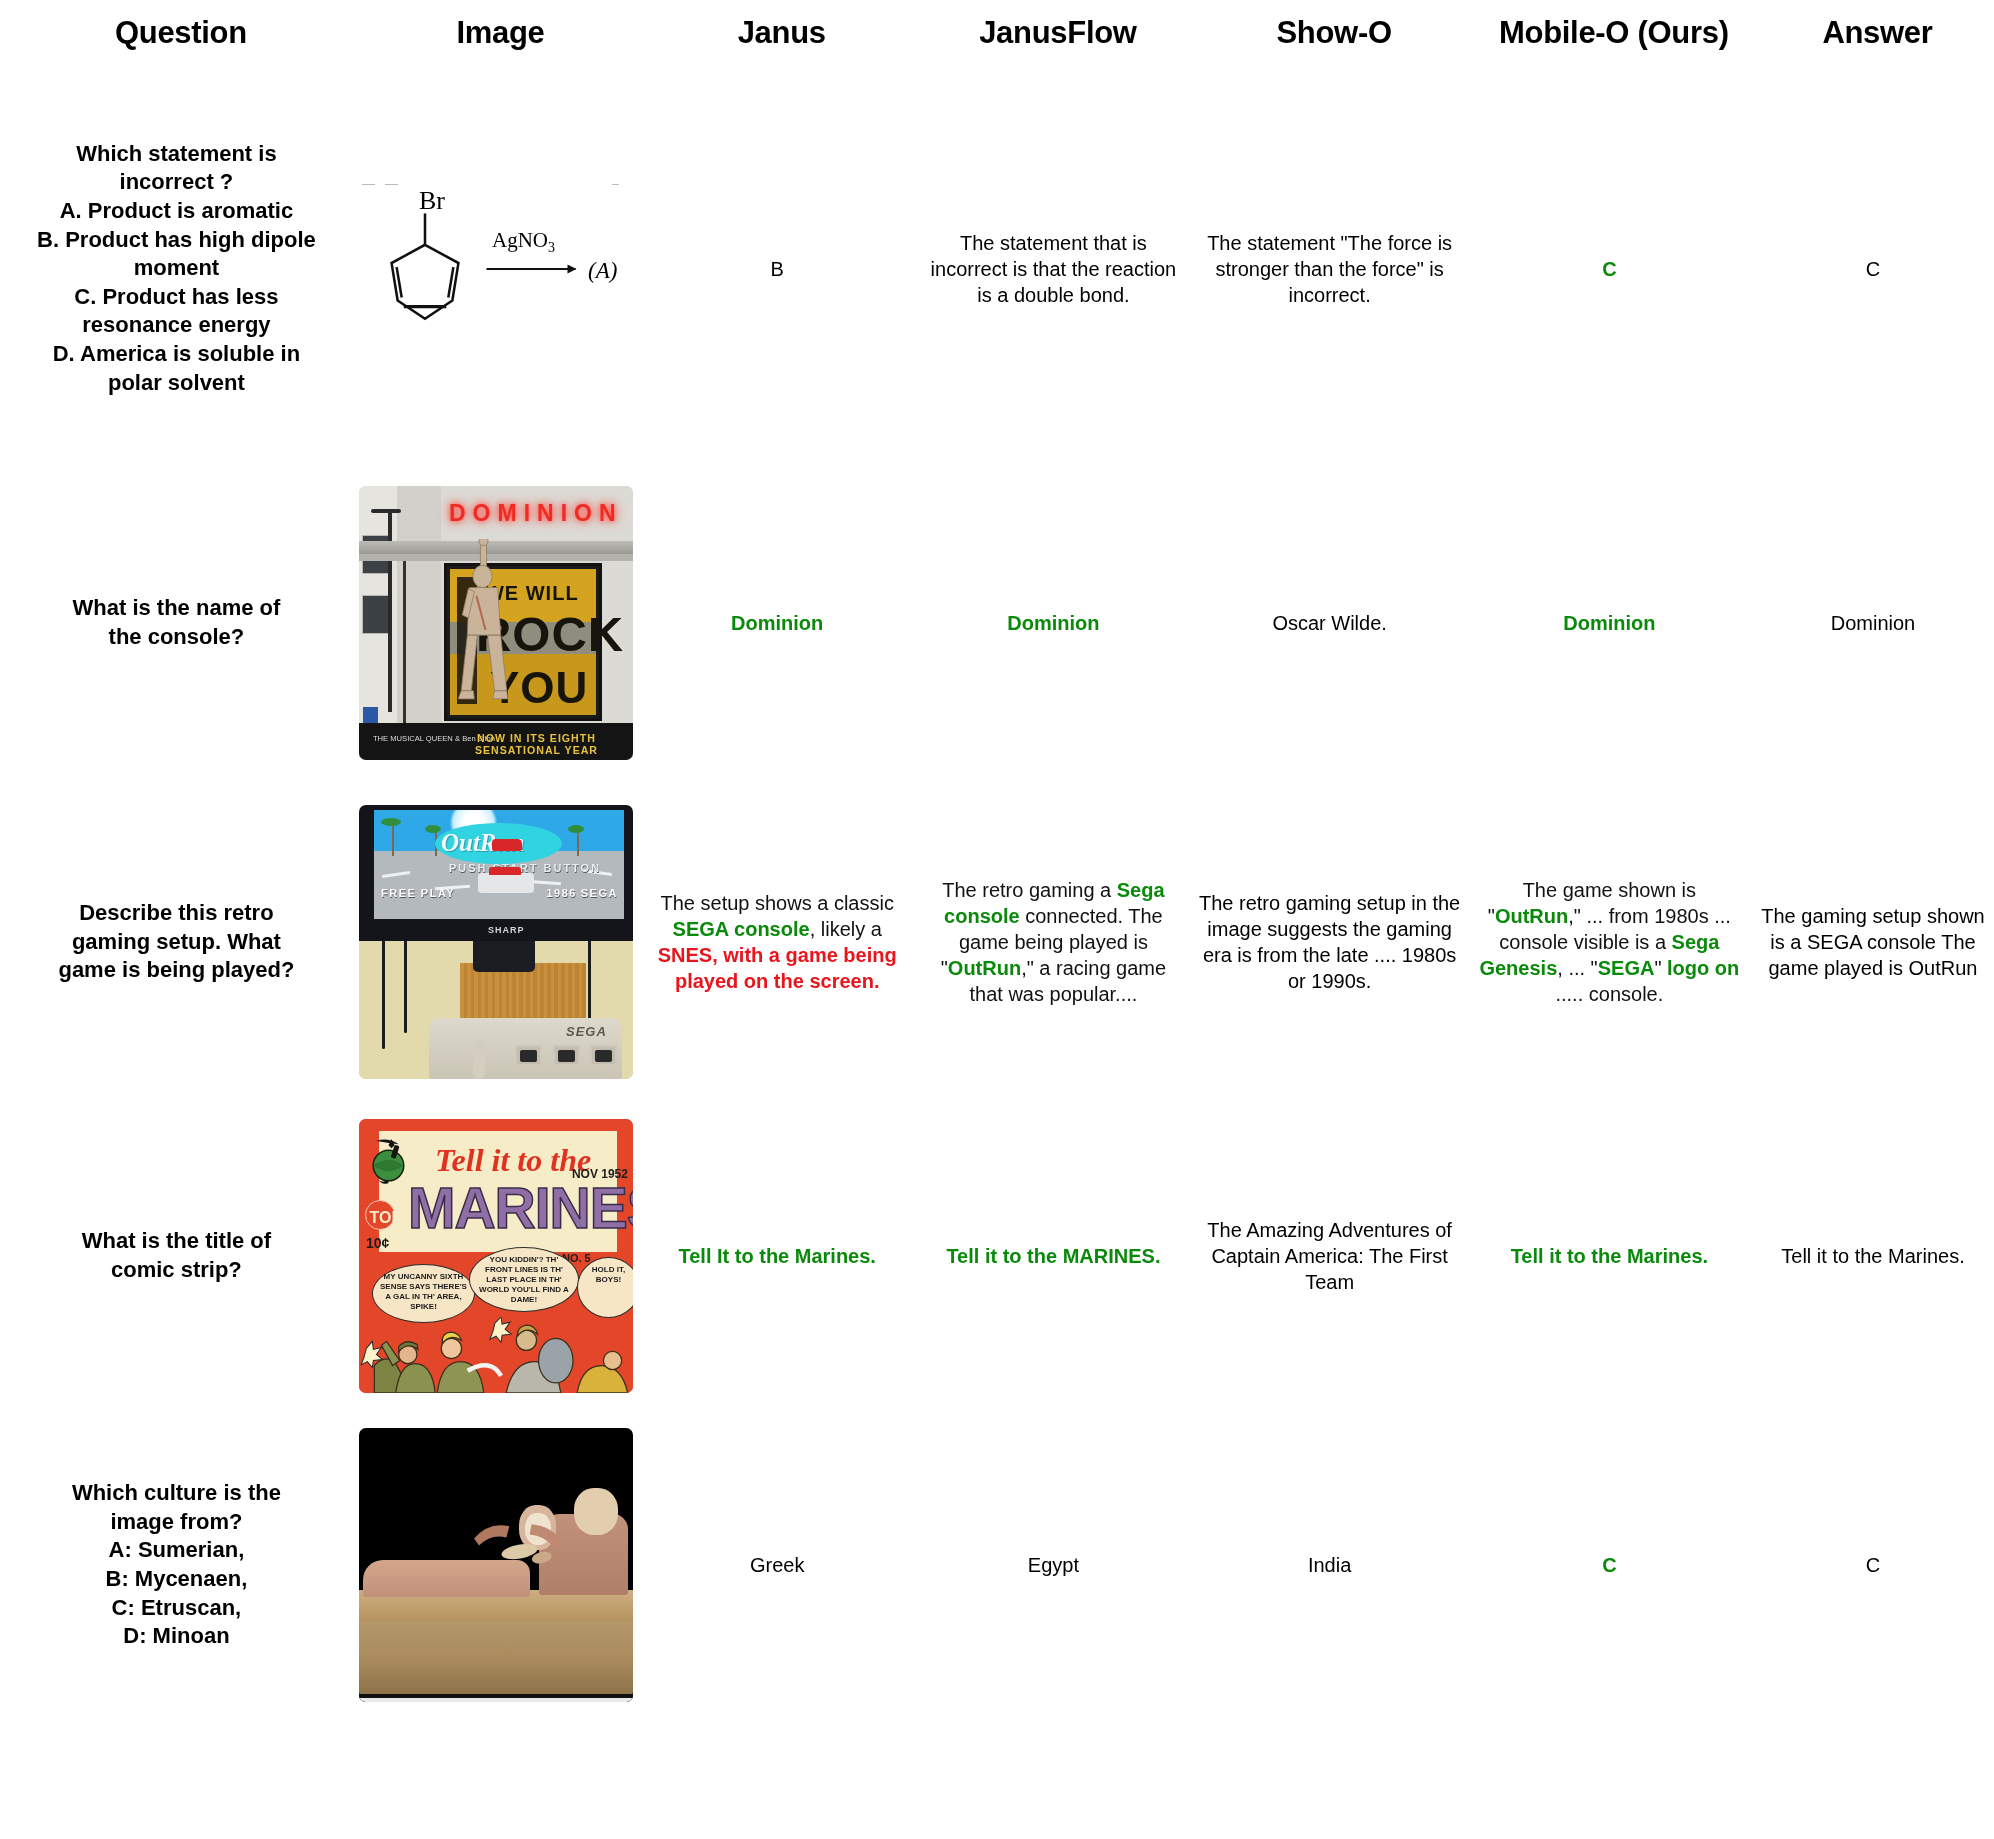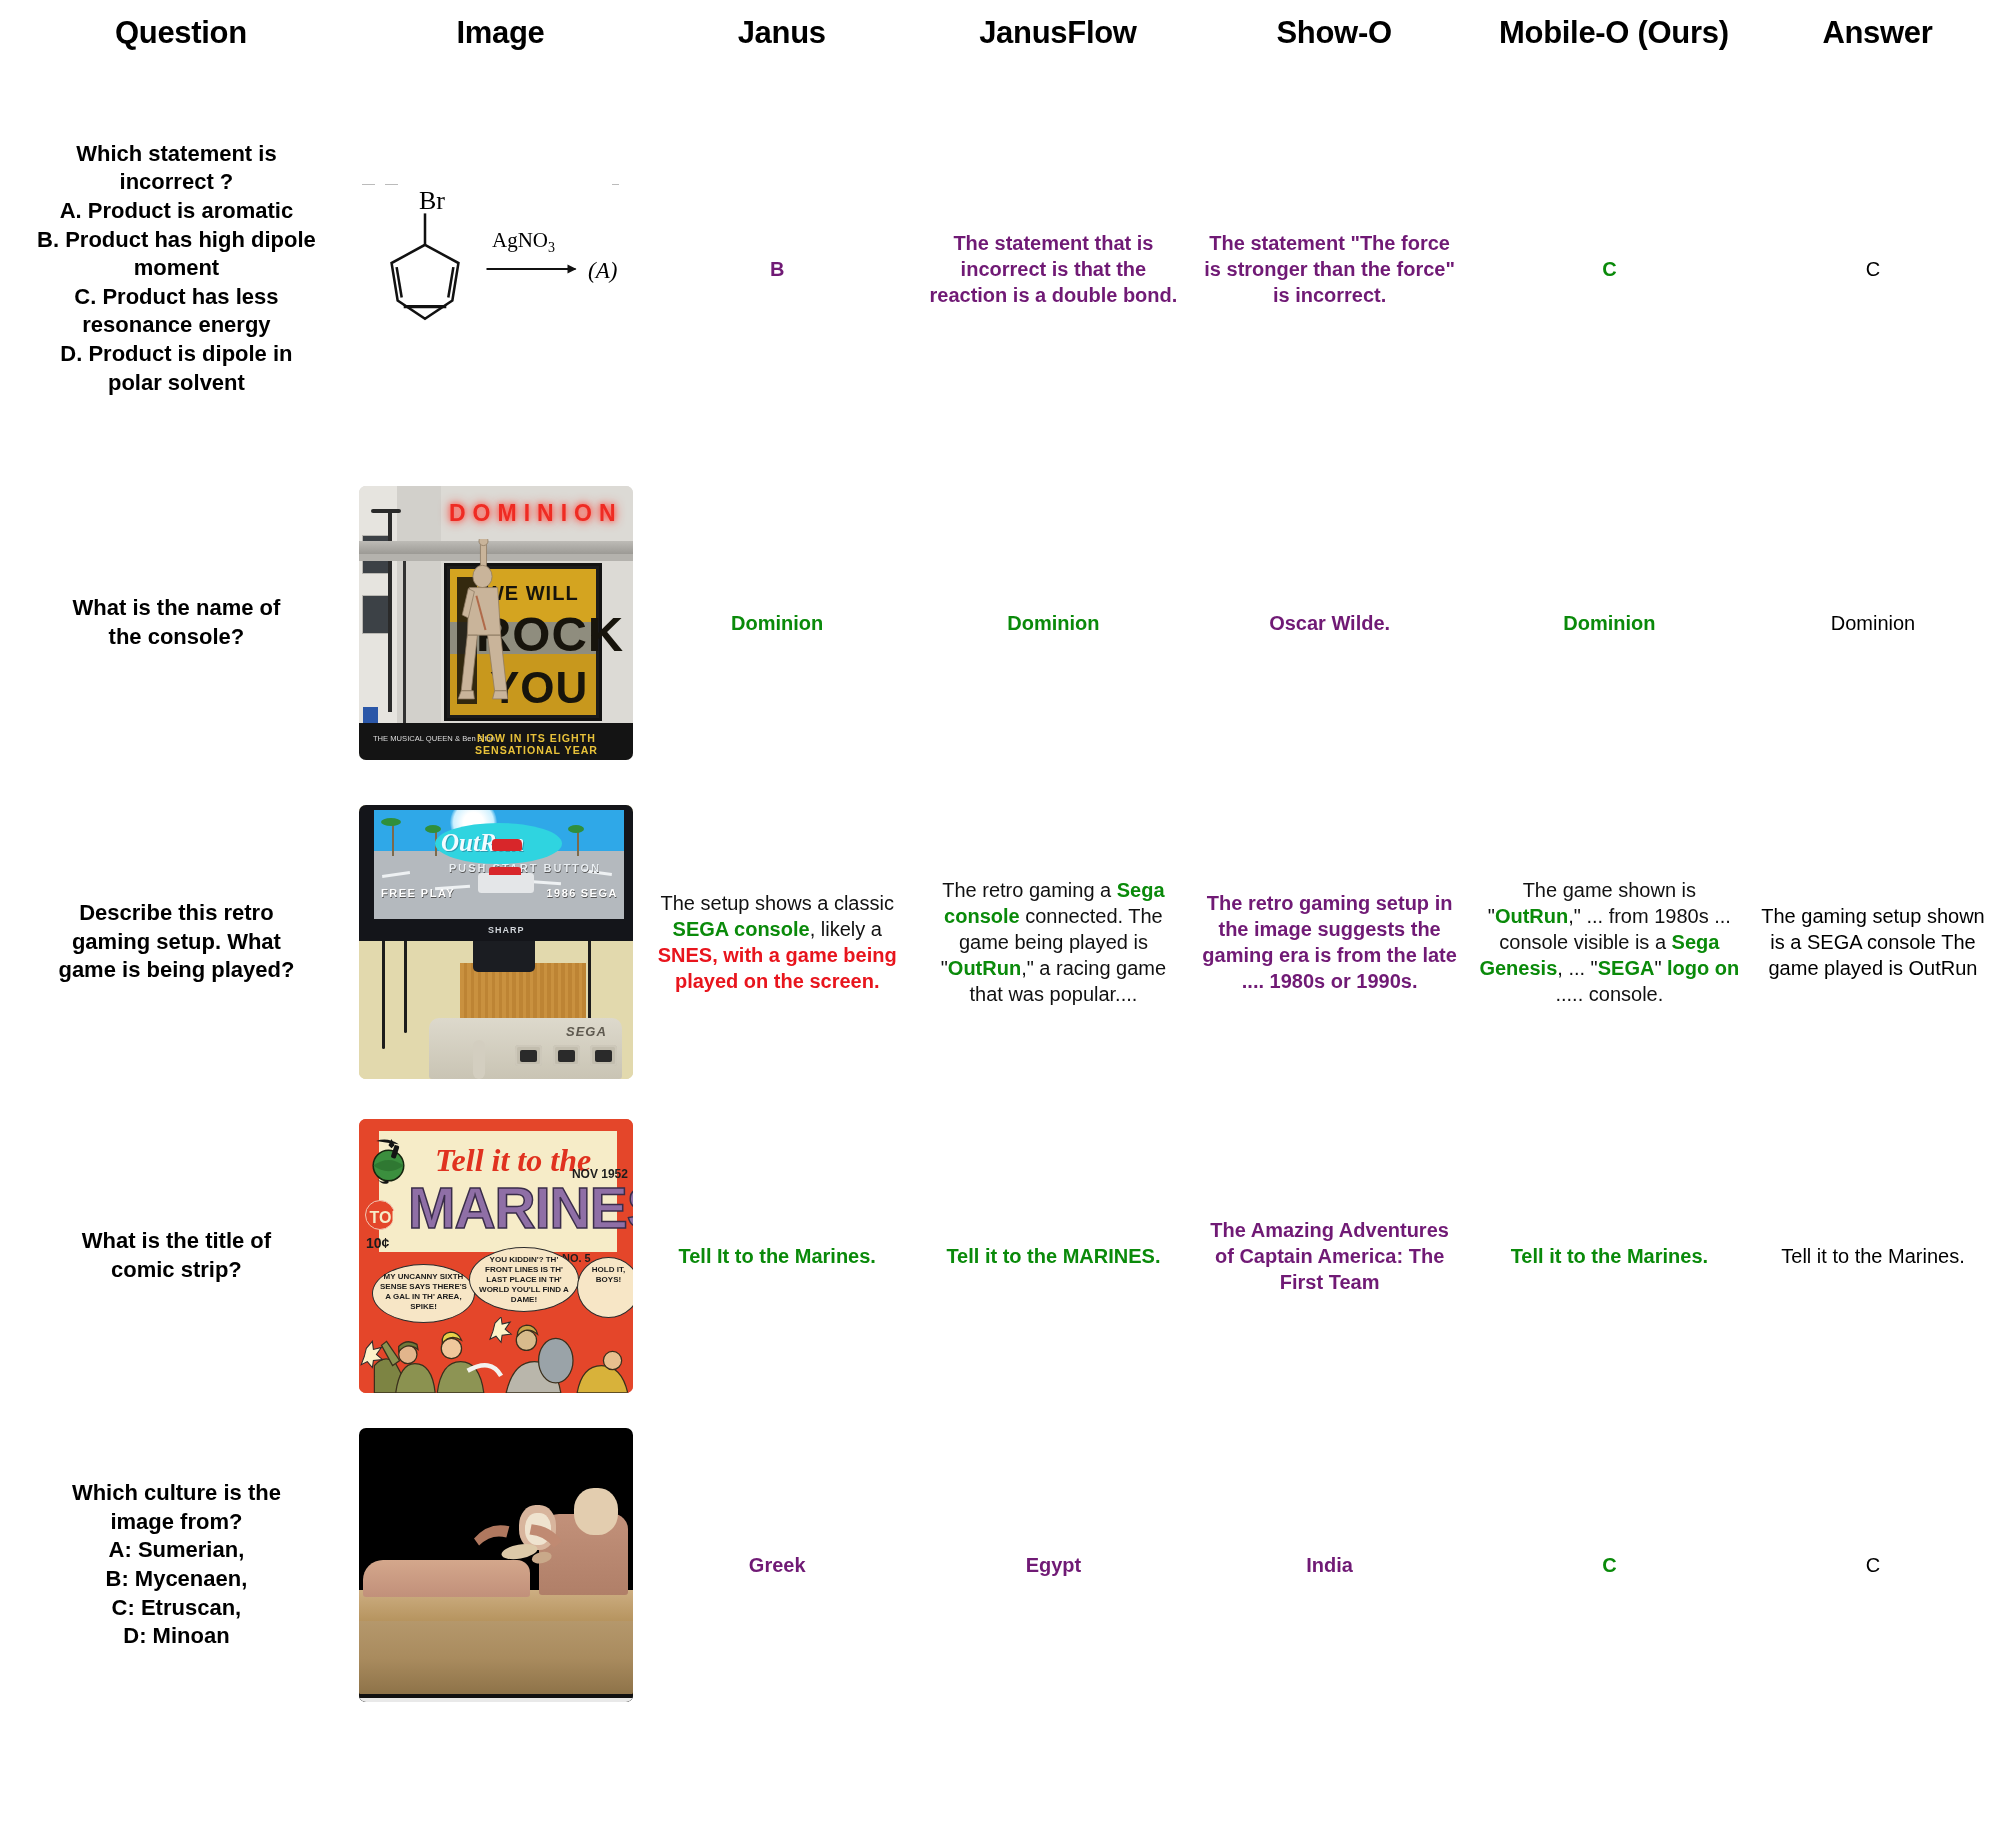--- a/index.html
+++ b/index.html
@@ -24,21 +24,21 @@
 
   tbody td { vertical-align:middle; text-align:center; padding:0; }
 
   .qcell { font-size:22px; font-weight:bold; line-height:1.30; padding:0 9px; }
   .qcell .qline { display:block; }
 
   .resp { font-size:20px; line-height:1.30; padding:0 7px; }
   .g { color:#0a8a0a; font-weight:bold; }
   .r { color:#e8151d; font-weight:bold;margin-top:35px; }
   .k { color:#111; }
-  .allred { color:#701a75; font-weight:bold; }
+  .allred { color:#000000; font-weight:normal; }
   .allgreen { color:#0a8a0a; font-weight:bold; }
   .plain { color:#000; font-weight:normal; }
 
   
   .r1 { height:395px;margin-left:40px; }
   .r2 { height:314px; }
   .r3 { height:324px; }
   .r4 { height:304px; }
   .r5 { height:314px; }
 
@@ -190,21 +190,21 @@
   <tr class="r1">
     <td>
       <div class="qcell">
         <span class="qline">Which statement is</span>
         <span class="qline">incorrect ?</span>
         <span class="qline">A. Product is aromatic</span>
         <span class="qline">B. Product has high dipole</span>
         <span class="qline">moment</span>
         <span class="qline">C. Product has less</span>
         <span class="qline">resonance energy</span>
-        <span class="qline">D. Product is dipole in</span>
+        <span class="qline">D. America is soluble in</span>
         <span class="qline">polar solvent</span>
       </div>
     </td>
     <td>
       <div class="chem">
         <span class="tick" style="left:3px; top:1px;"></span>
         <span class="tick" style="left:26px; top:1px;"></span>
         <span class="tick" style="left:253px; top:1px; width:7px;"></span>
         <span class="lbl-br">Br</span>
         <svg width="132" height="152" viewBox="0 0 260 300">

